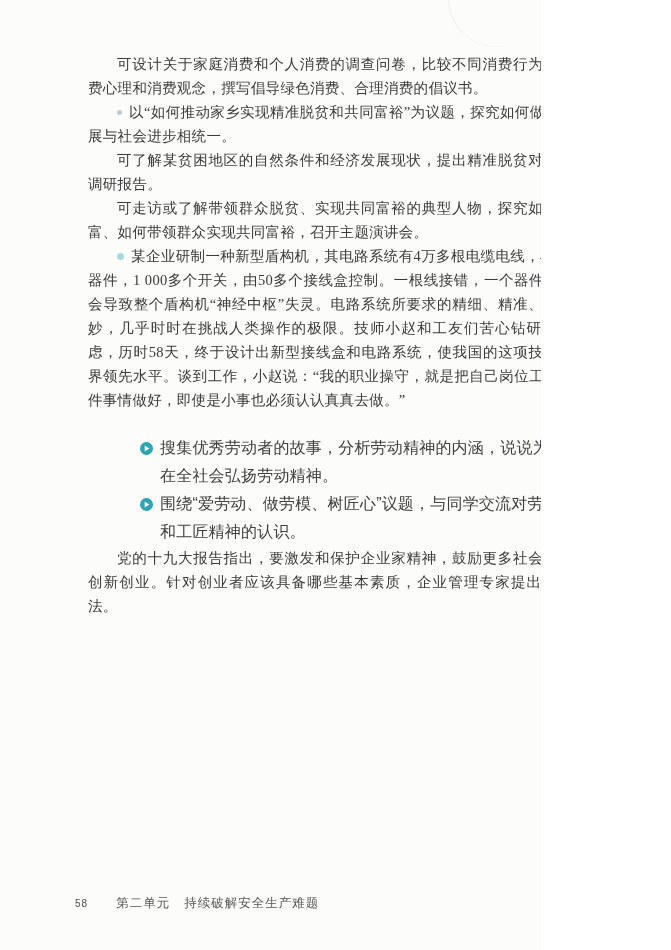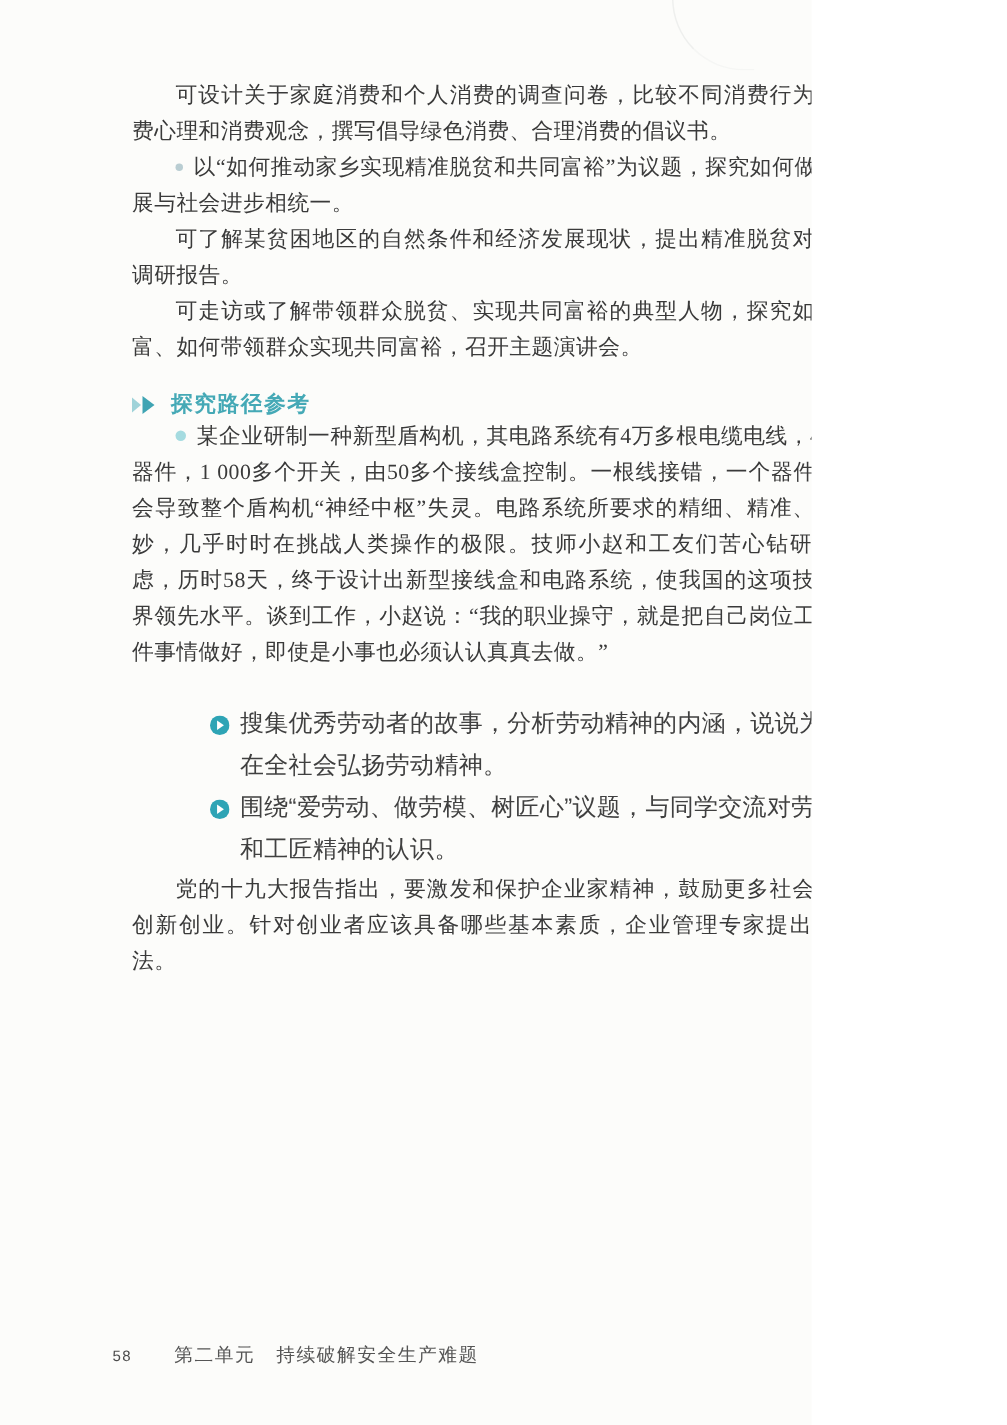--- a/index.html
+++ b/index.html
@@ -87,29 +87,20 @@
 
     <p class="body"><span>可设计关于家庭消费和个人消费的调查问卷，比较不同消费行为背后的消费心理和消费观念，撰写倡导绿色消费、合理消费的倡议书。</span></p>
 
     <p class="body"><span class="bullet dot"></span><span>以“如何推动家乡实现精准脱贫和共同富裕”为议题，探究如何做到个人发展与社会进步相统一。</span></p>
 
     <p class="body"><span>可了解某贫困地区的自然条件和经济发展现状，提出精准脱贫对策，形成调研报告。</span></p>
 
 
     <p class="body"><span>可走访或了解带领群众脱贫、实现共同富裕的典型人物，探究如何勤劳致富、如何带领群众实现共同富裕，召开主题演讲会。</span></p>
 
-    <div class="sec-head">
-      <span>
-        <svg width="17" height="12" viewBox="0 0 17 12">
-          <polygon points="0,1 6,6 0,11" fill="#9fd3d9"></polygon>
-          <polygon points="7,0 15,6 7,12" fill="#3fa4b3"></polygon>
-        </svg>
-      </span>
-      <span>探究路径参考</span>
-    </div>
 
 
 
     <p class="body case2"><span class="bullet circle"></span><span>某企业研制一种新型盾构机，其电路系统有4万多根电缆电线，4 100个元器件，1 000多个开关，由50多个接线盒控制。一根线接错，一个器件误用，就会导致整个盾构机“神经中枢”失灵。电路系统所要求的精细、精准、精微、精妙，几乎时时在挑战人类操作的极限。技师小赵和工友们苦心钻研、殚精竭虑，历时58天，终于设计出新型接线盒和电路系统，使我国的这项技术达到世界领先水平。谈到工作，小赵说：“我的职业操守，就是把自己岗位工作的每一件事情做好，即使是小事也必须认认真真去做。”</span></p>
 
     <div class="tasks">
       <div class="task">
         <svg width="13" height="13" viewBox="0 0 13 13">
           <circle cx="6.5" cy="6.5" r="6.5" fill="#2ea4b5"></circle>
           <polygon points="4.7,3.4 9.3,6.5 4.7,9.6" fill="#ffffff"></polygon>

